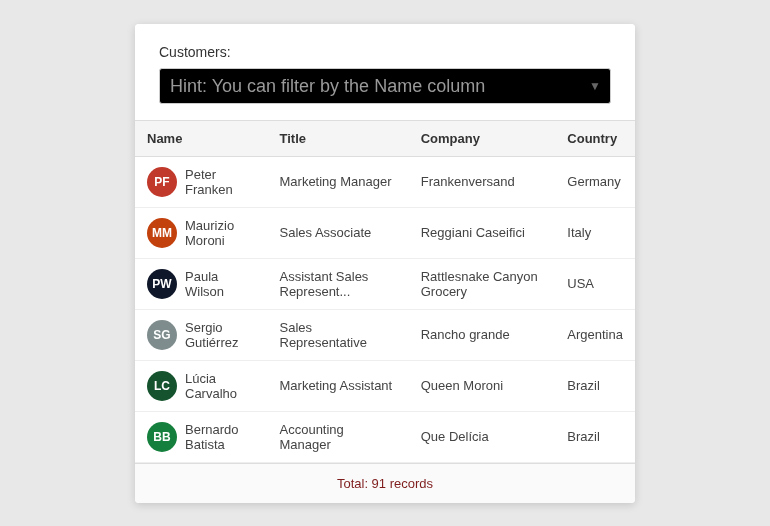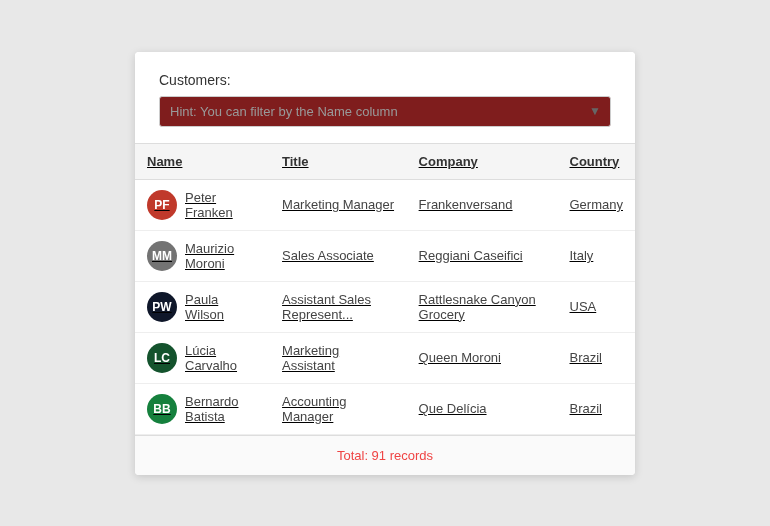--- a/index.html
+++ b/index.html
@@ -32,22 +32,22 @@
     .filter-select-wrapper {
       position: relative;
       display: inline-block;
       width: 100%;
     }
     .filter-select {
       width: 100%;
       padding: 7px 32px 7px 10px;
       border: 1px solid #ccc;
       border-radius: 3px;
-      background: #7f1d1d;
-      font-size: 13px;
+      background: #000000;
+      font-size: 18px;
       color: #999;
       appearance: none;
       -webkit-appearance: none;
       cursor: pointer;
     }
     .select-arrow {
       position: absolute;
       right: 10px;
       top: 50%;
       transform: translateY(-50%);
@@ -92,37 +92,36 @@
       overflow: hidden;
       flex-shrink: 0;
       display: flex;
       align-items: center;
       justify-content: center;
       font-size: 12px;
       font-weight: bold;
       color: #fff;
     }
     .avatar-1 { background: #c0392b; }
-    .avatar-2 { background: #737373; }
+    .avatar-2 { background: #c2410c; }
     .avatar-3 { background: #0f172a; }
     .avatar-4 { background: #7f8c8d; }
     .avatar-5 { background: #e67e22; }
     .avatar-6 { background: #14532d; }
     .avatar-7 { background: #15803d; }
     .footer-bar {
       border-top: 1px solid #ddd;
       padding: 12px;
       text-align: center;
       font-size: 13px;
-      color: #ef4444;
+      color: #7f1d1d;
       background: #fafafa;
     }
     .table-container {
       position: relative;
-      text-decoration: underline;
     }
   </style>
 </head>
 <body>
 
 <div class="card">
   <div class="filter-section">
     <div class="filter-label">Customers:</div>
     <div class="filter-select-wrapper">
       <select class="filter-select">
@@ -172,20 +171,31 @@
         <span>Paula Wilson</span>
       </div>
     </td>
             <td>Assistant Sales Represent...</td>
             <td>Rattlesnake Canyon Grocery</td>
             <td>USA</td>
           </tr>
           <tr>
             <td>
       <div class="name-cell">
+        <div class="avatar avatar-4">SG</div>
+        <span>Sergio Gutiérrez</span>
+      </div>
+    </td>
+            <td>Sales Representative</td>
+            <td>Rancho grande</td>
+            <td>Argentina</td>
+          </tr>
+          <tr>
+            <td>
+      <div class="name-cell">
         <div class="avatar avatar-6">LC</div>
         <span>Lúcia Carvalho</span>
       </div>
     </td>
             <td>Marketing Assistant</td>
             <td>Queen Moroni</td>
             <td>Brazil</td>
           </tr>
           <tr>
             <td>

